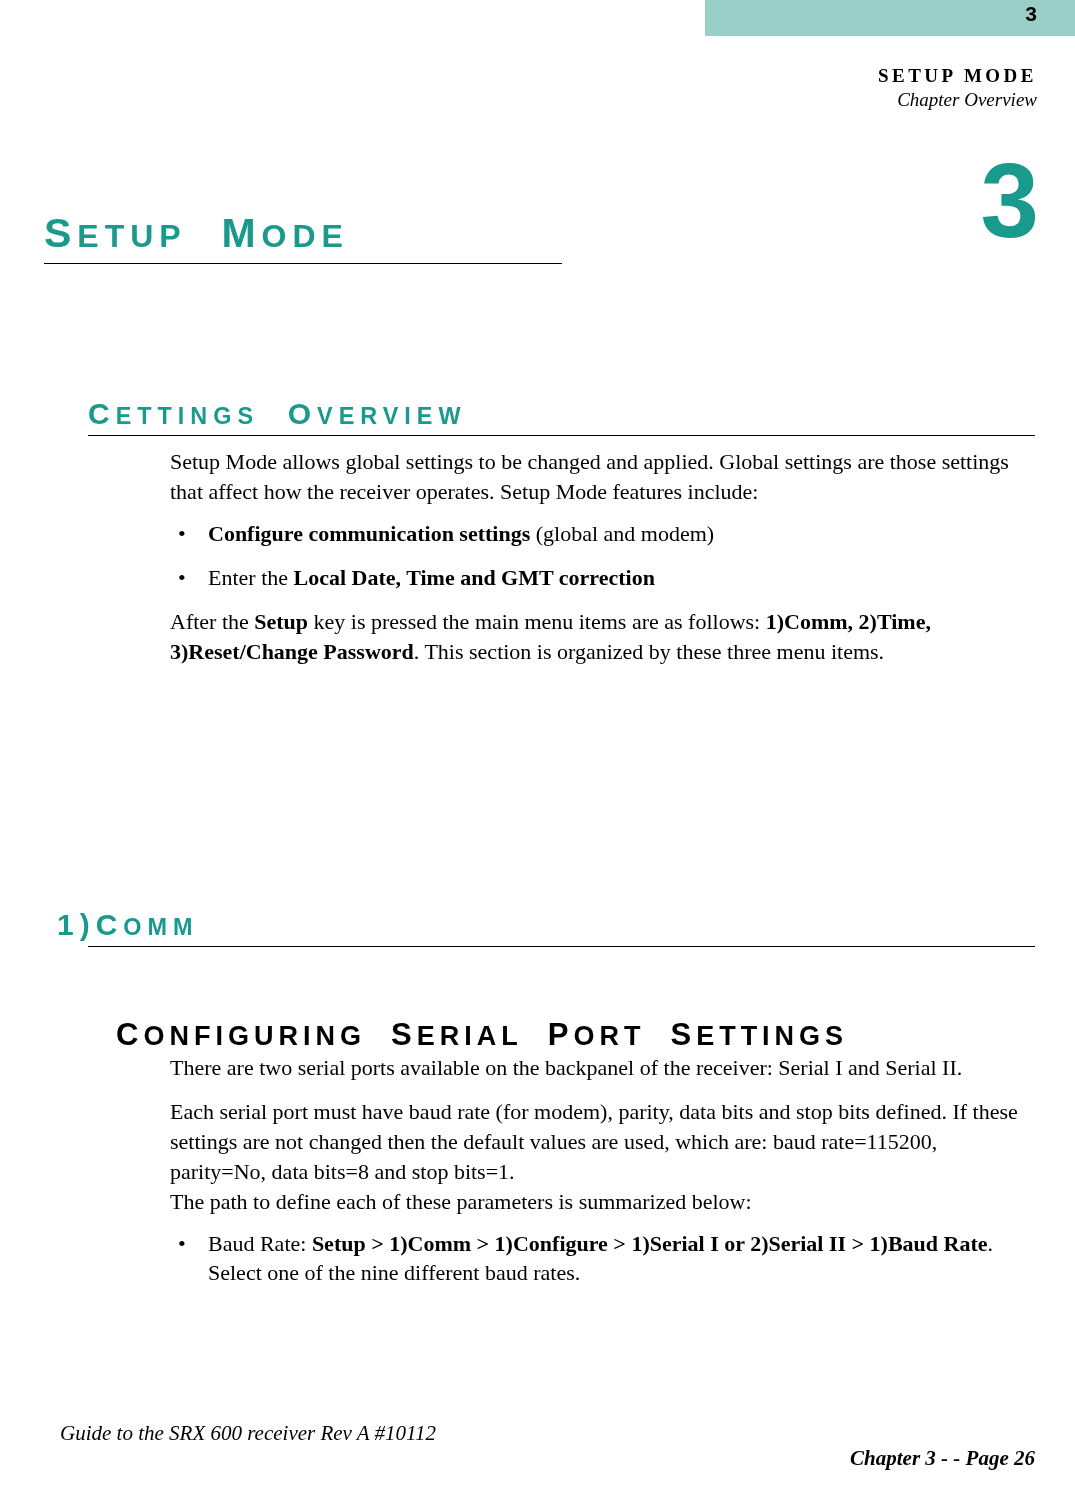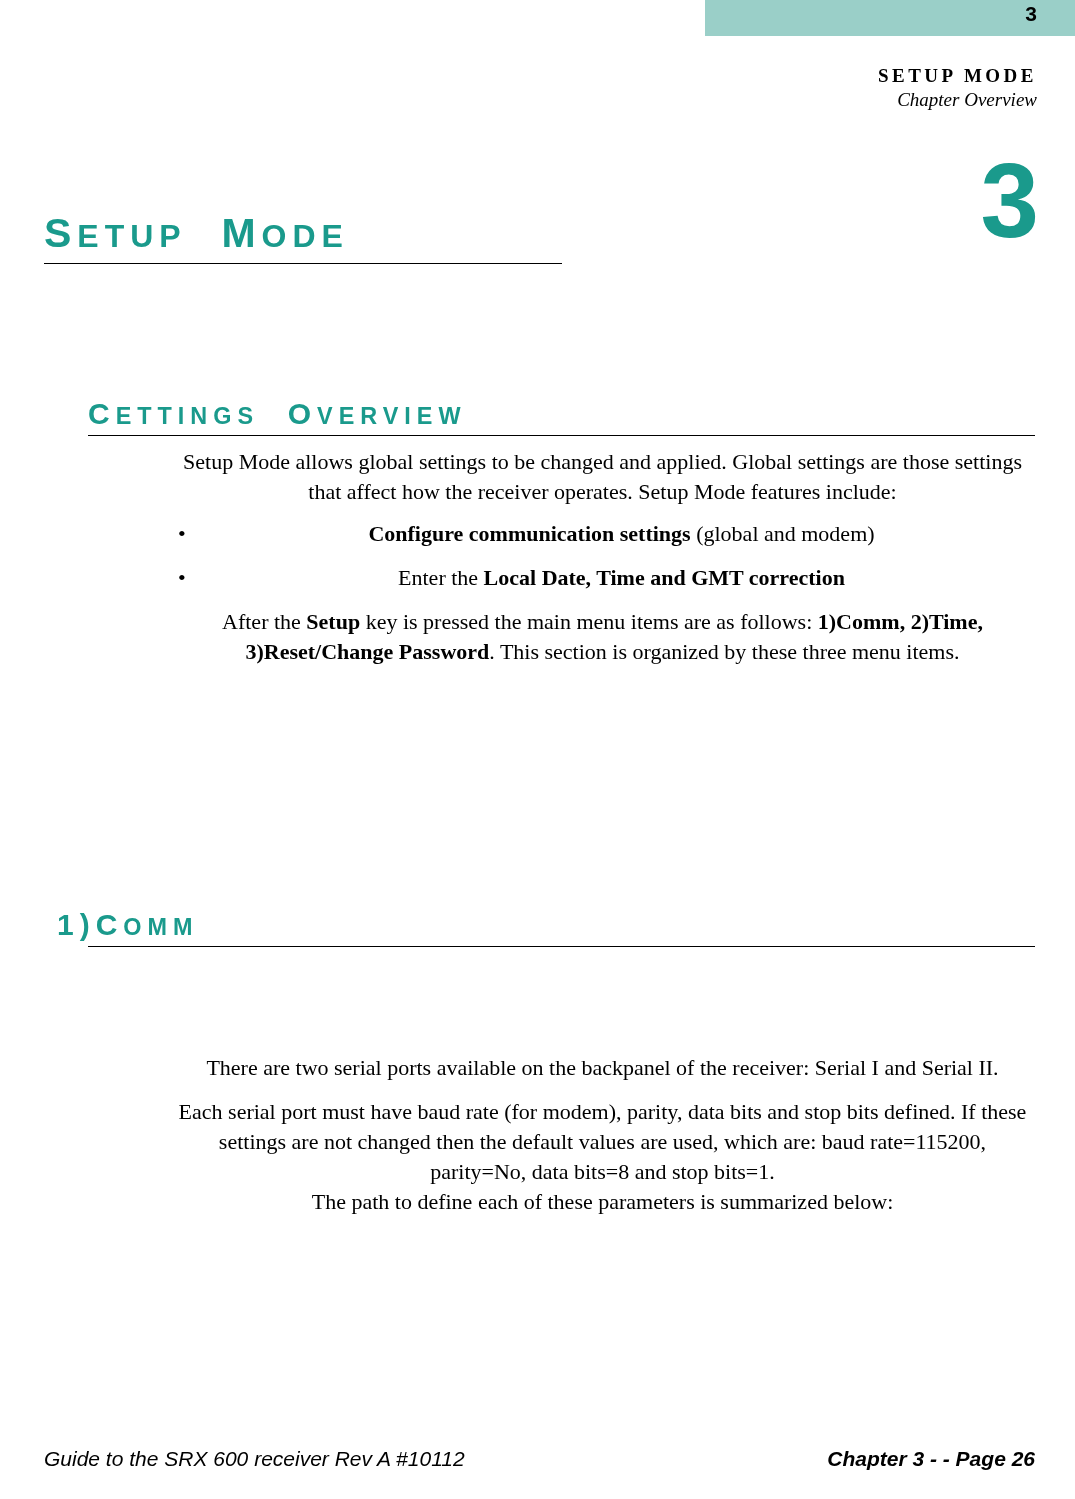--- a/index.html
+++ b/index.html
@@ -100,21 +100,20 @@
     height: 1px;
     background: #000;
   }
   .body-block {
     position: absolute;
     left: 170px;
     right: 40px;
     font-size: 22px;
     line-height: 1.36;
     color: #000;
-    text-align: center;
   }
   .bullet-list {
     list-style: none;
     padding: 0;
     margin: 12px 0 0 0;
   }
   .bullet-list li {
     position: relative;
     padding-left: 38px;
     margin-bottom: 14px;
@@ -133,27 +132,28 @@
     color: #000;
     letter-spacing: 5px;
     position: absolute;
     left: 116px;
     font-variant: small-caps;
   }
   .large-initial { font-size: 1.15em; }
   .footer {
     position: absolute;
     bottom: 28px;
-    left: 44px;
+    left: 60px;
     right: 40px;
     font-size: 21px;
     font-style: italic;
     display: flex;
     justify-content: space-between;
-    font-family: Liberation Sans, sans-serif;
+    font-family: Liberation Serif, serif;
+    flex-direction: column;
   }
   .footer-right { font-weight: bold; text-align: right; }
   b { font-weight: bold; }
 </style>
 </head>
 <body>
 
 <div class="page">
 
   <div class="top-right-block">
@@ -195,25 +195,36 @@
     <div style="margin-top:6px">
       <span>After the </span><b>Setup</b><span> key is pressed the main menu items are as follows: </span><b>1)Comm, 2)Time, 3)Reset/Change Password</b><span>. This section is organized by these three menu items.</span>
     </div>
   </div>
 
   <div class="section-heading" style="top:908px; left:57px">
     <span>1)C</span><span style="font-size:0.78em">OMM</span>
   </div>
   <div class="section-rule" style="top:946px; left:88px; right:40px"></div>
 
+  <div class="sub-heading" style="top:1017px">
+    <span class="large-initial">C</span><span>ONFIGURING</span>&nbsp;
+    <span class="large-initial">S</span><span>ERIAL</span>&nbsp;
+    <span class="large-initial">P</span><span>ORT</span>&nbsp;
+    <span class="large-initial">S</span><span>ETTINGS</span>
+  </div>
 
   <div class="body-block" style="top:1053px">
     <div>There are two serial ports available on the backpanel of the receiver: Serial I and Serial II.</div>
     <div style="margin-top:14px">Each serial port must have baud rate (for modem), parity, data bits and stop bits defined. If these settings are not changed then the default values are used, which are: baud rate=115200, parity=No, data bits=8 and stop bits=1.</div>
     <div style="">The path to define each of these parameters is summarized below:</div>
+    <ul class="bullet-list">
+      <li>
+        <span>Baud Rate: </span><b>Setup &gt; 1)Comm &gt; 1)Configure &gt; 1)Serial I or 2)Serial II &gt; 1)Baud Rate</b><span>. Select one of the nine different baud rates.</span>
+      </li>
+    </ul>
   </div>
 
   <div class="footer">
     <span>Guide to the SRX 600 receiver Rev A #10112</span>
     <span class="footer-right">Chapter 3 - - Page 26</span>
   </div>
 
 </div>
 
 </body></html>

